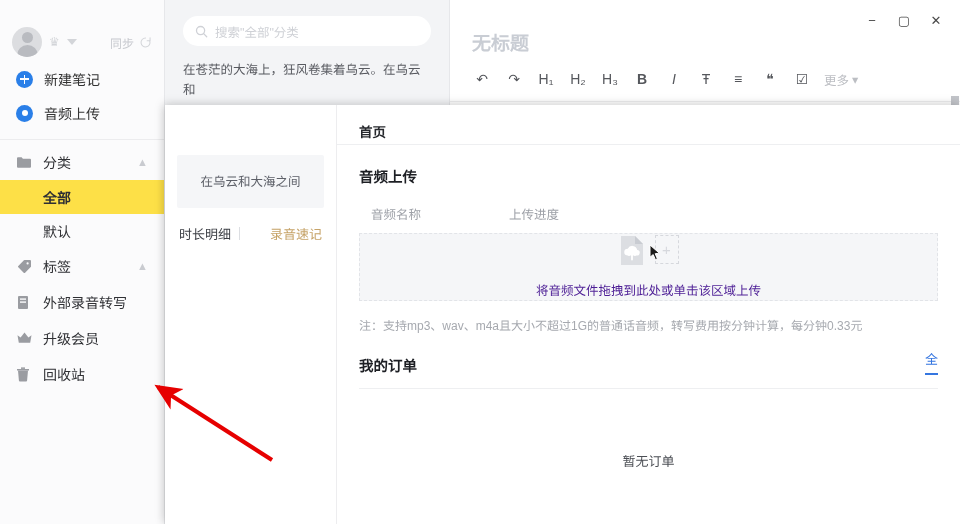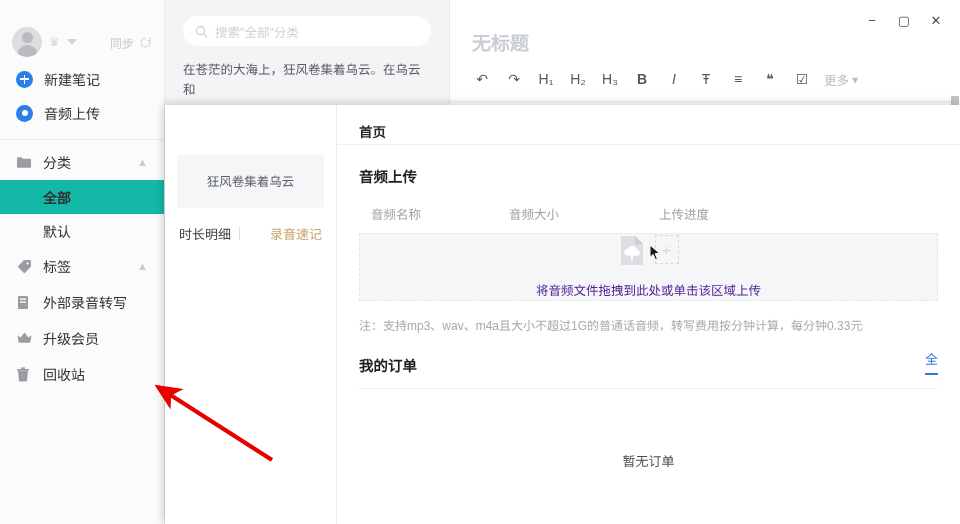--- a/index.html
+++ b/index.html
@@ -65,21 +65,21 @@
   .nav-item{
     display:flex; align-items:center; height:36px; padding:0 16px;
     font-size:14px; color:#2f3034; cursor:pointer; position:relative;
   }
   .nav-item .nico{ width:17px; margin-right:10px; color:#9a9ca1; display:flex; align-items:center; flex:0 0 auto;}
   .nav-item .chev{ margin-left:auto; color:#c9cbd0; font-size:11px; }
   .nav-sub{
     display:flex;align-items:center;height:34px;padding:0 16px 0 43px;
     font-size:14px; color:#2f3034; cursor:pointer;
   }
-  .nav-sub.active{ background:#14b8a6; font-weight:bold; }
+  .nav-sub.active{ background:#fde047; font-weight:bold; }
 
   
   .notelist{
     position:absolute; left:165px; top:0; width:285px; height:524px;
     background:#f3f4f6; border-right:1px solid #e6e7ea;
   }
   .searchbox{
     margin:16px 18px 0 18px; height:30px; border-radius:15px; background:#fff;
     display:flex; align-items:center; padding:0 12px; gap:7px;
   }
@@ -291,38 +291,37 @@
       <div class="ed-scroll">
           <i></i>
         </div>
     </div>
   </div>
 
   <div class="modal">
 
     <div class="modal-left">
       <div class="quota-card">
-        <div class="quota-label">狂风卷集着乌云</div>
+        <div class="quota-label">在乌云和大海之间</div>
       </div>
       <div class="quota-links">
         <span class="qlink">时长明细</span>
         <span class="qdivider"></span>
         <span class="qlink gold">录音速记</span>
       </div>
     </div>
 
     <div class="modal-right">
       <div class="crumb">首页</div>
 
       <div class="mr-body">
         <div class="sec-title">音频上传</div>
 
         <div class="up-head">
           <span>音频名称</span>
-          <span>音频大小</span>
           <span>上传进度</span>
         </div>
 
         <div class="drop">
           <div class="drop-icons">
             <span class="doc-ico">
               <svg width="26" height="31" viewBox="0 0 26 31">
                 <path d="M2 1h14l8 8v21H2z" fill="#dcdee2"></path>
                 <path d="M16 1l8 8h-8z" fill="#c9ccd2"></path>
                 <path d="M8.5 20.5a3.4 3.4 0 0 1 .3-6.8 5 5 0 0 1 9.4 1.2 2.8 2.8 0 0 1-.5 5.6z" fill="#ffffff"></path>

